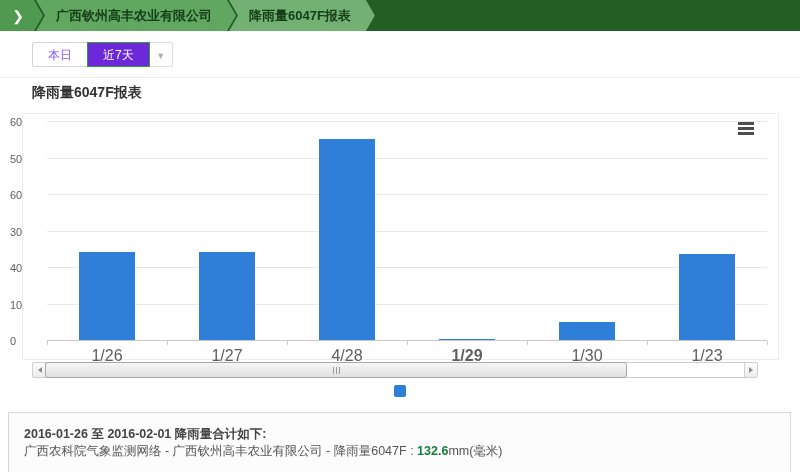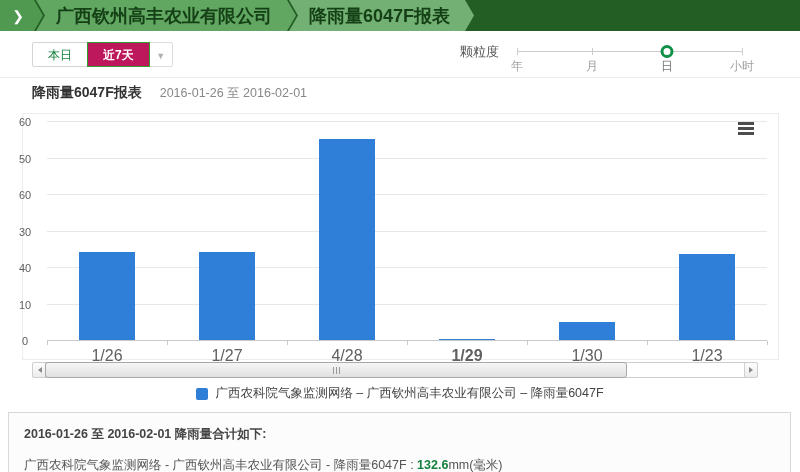--- a/index.html
+++ b/index.html
@@ -1,35 +1,35 @@
 <!DOCTYPE html>
 <html><head>
 <meta charset="utf-8">
 <style>
   html,body{margin:0;padding:0;background:#fff;}
   .app{position:relative;width:800px;height:472px;background:#fff;overflow:hidden;
        font-family:"Liberation Sans","DejaVu Sans",sans-serif;}
 
   
   .topbar{position:absolute;top:0;left:0;width:800px;height:31px;background:#235e24;display:flex;}
-  .crumb{height:31px;display:flex;align-items:center;font-size:18px;font-weight:bold;color:#154016;cursor:pointer;}
+  .crumb{height:31px;display:flex;align-items:center;font-size:13px;font-weight:bold;color:#154016;cursor:pointer;}
   .crumb-home{width:36px;background:#4f9a50;justify-content:center;color:#fff;font-size:14px;padding-right:7px;
       clip-path:polygon(0 0,calc(100% - 9px) 0,100% 50%,calc(100% - 9px) 100%,0 100%);}
   .crumb-seg{margin-left:-7px;padding:0 24px 0 20px;
       clip-path:polygon(0 0,calc(100% - 9px) 0,100% 50%,calc(100% - 9px) 100%,0 100%,9px 50%);}
   .crumb-1{background:#61a762;}
   .crumb-2{background:#72b173;}
 
   
   .toolbar{position:absolute;top:31px;left:0;width:800px;height:46px;border-bottom:1px solid #ededed;background:#fff;}
   .btn-group{position:absolute;left:32px;top:11px;display:flex;}
-  .range-btn{height:25px;line-height:25px;padding:0 15px;font-size:12px;color:#15803d;background:#fff;
+  .range-btn{height:25px;line-height:25px;padding:0 15px;font-size:12px;color:#8b5cf6;background:#fff;
       border:1px solid #d4d4d4;margin-left:-1px;cursor:pointer;white-space:nowrap;}
   .range-btn:first-child{margin-left:0;border-radius:2px 0 0 2px;}
-  .range-btn.active{background:#be185d;border-color:#2f9d2f;color:#fff;font-weight:bold;position:relative;z-index:1;}
+  .range-btn.active{background:#6d28d9;border-color:#2f9d2f;color:#fff;font-weight:normal;position:relative;z-index:1;}
   .caret-btn{width:24px;height:25px;line-height:25px;border:1px solid #ddd;margin-left:-1px;background:#fff;
       color:#b0b0b0;font-size:9px;text-align:center;cursor:pointer;border-radius:0 2px 2px 0;}
 
   .gran{position:absolute;left:460px;top:9px;display:flex;}
   .gran-label{font-size:13px;color:#555;margin-right:18px;padding-top:3px;white-space:nowrap;}
   .gran-slider{position:relative;width:225px;height:36px;cursor:pointer;}
   .gran-line{position:absolute;left:0;right:0;top:11px;height:1px;background:#ccc;}
   .gtick{position:absolute;top:8px;width:1px;height:7px;background:#ccc;}
   .gtick-label{position:absolute;top:18px;transform:translateX(-50%);font-size:12px;color:#a0a0a0;white-space:nowrap;cursor:pointer;}
   .gtick-label.sel{color:#777;}
@@ -42,21 +42,21 @@
   .report-dates{margin-left:18px;font-size:12.5px;color:#888;}
 
   
   .chart-box{position:absolute;left:22px;top:113px;width:755px;height:245px;border:1px solid #ececec;background:#fff;}
   .hamburger{position:absolute;top:8px;right:24px;width:16px;height:13px;display:flex;flex-direction:column;
       justify-content:space-between;cursor:pointer;}
   .hamburger span{height:3px;background:#4d4d4d;}
   .plot{position:absolute;left:24px;top:8px;width:720px;height:219px;}
   .gridline{position:absolute;left:0;right:0;height:1px;background:#e7e7e7;}
   .baseline{position:absolute;left:0;right:0;bottom:0;height:1px;background:#c9c9c9;}
-  .ylabel{position:absolute;right:calc(100% + 7px);width:30px;text-align:center;font-size:11px;color:#606060;}
+  .ylabel{position:absolute;right:calc(100% + 7px);width:30px;text-align:left;font-size:11px;color:#606060;}
   .bar{position:absolute;bottom:1px;width:56px;background:#2f7ed8;}
   .xtick{position:absolute;top:100%;width:1px;height:4px;background:#c9c9c9;}
   .xlabel{position:absolute;top:calc(100% + 6px);width:120px;text-align:center;font-size:16px;color:#606060;}
 
   
   .scrollbar{position:absolute;left:32px;top:362px;width:726px;height:16px;}
   .sb-track{position:absolute;left:0;top:0;width:724px;height:14px;border:1px solid #cfcfcf;border-radius:3px;background:#fff;}
   .sb-btn{position:absolute;top:0;width:12px;height:14px;border:1px solid #cfcfcf;border-radius:2px;
       background:linear-gradient(#fdfdfd,#ececec);display:flex;align-items:center;justify-content:center;cursor:pointer;}
   .sb-btn.left{left:0;}
@@ -68,21 +68,21 @@
   .sb-grip{width:1px;height:7px;background:#999;}
 
   
   .legend{position:absolute;top:385px;left:0;width:800px;display:flex;justify-content:center;align-items:center;gap:7px;cursor:pointer;}
   .swatch{width:12px;height:12px;background:#2f7ed8;border-radius:2px;}
   .legend-text{font-size:12.5px;color:#444;}
 
   
   .summary{position:absolute;left:8px;top:412px;width:783px;height:80px;border:1px solid #d8d8d8;background:#fcfcfc;
       padding:13px 15px;box-sizing:border-box;}
-  .summary-heading{font-size:12.5px;font-weight:bold;color:#444;margin-bottom:14px;}
+  .summary-heading{font-size:12.5px;font-weight:bold;color:#444;}
   .summary-line{font-size:12.5px;color:#555;}
   .summary-line b{color:#15803d;}
 </style>
 </head>
 <body>
 
 <div class="app">
 
   <header class="topbar">
     <div class="crumb crumb-home">
@@ -97,40 +97,24 @@
   </header>
 
   <div class="toolbar">
     <div class="btn-group">
       <button class="range-btn">本日</button>
       <button class="range-btn active">近7天</button>
       <button class="caret-btn">
         <span>▼</span>
       </button>
     </div>
-    <div class="gran">
-      <span class="gran-label">颗粒度</span>
-      <div class="gran-slider">
-        <div class="gran-line"></div>
-        <div class="gtick" style="left: 0%;"></div>
-          <div class="gtick-label" style="left: 0%;">年</div>
-          <div class="gtick" style="left: 33.3333%;"></div>
-          <div class="gtick-label" style="left: 33.3333%;">月</div>
-          <div class="gtick" style="left: 66.6667%;"></div>
-          <div class="gtick-label sel" style="left: 66.6667%;">日</div>
-          <div class="gtick" style="left: 100%;"></div>
-          <div class="gtick-label" style="left: 100%;">小时</div>
-          <div class="gran-handle" style="left: 66.6667%;"></div>
-      </div>
-    </div>
   </div>
 
   <div class="report-head">
     <span class="report-title">降雨量6047F报表</span>
-    <span class="report-dates">2016-01-26 至 2016-02-01</span>
   </div>
 
   <div class="chart-box">
     <div class="hamburger">
       <span></span>
       <span></span>
       <span></span>
     </div>
     <div class="plot">
         <div class="ylabel" style="bottom: calc(0% - 6px);">0</div>
@@ -179,21 +163,20 @@
       <span class="sb-grip"></span>
       <span class="sb-grip"></span>
     </div>
     <div class="sb-btn right">
       <span class="tri-r"></span>
     </div>
   </div>
 
   <div class="legend">
     <span class="swatch"></span>
-    <span class="legend-text">广西农科院气象监测网络 – 广西钦州高丰农业有限公司 – 降雨量6047F</span>
   </div>
 
   <div class="summary">
     <div class="summary-heading">2016-01-26 至 2016-02-01 降雨量合计如下:</div>
     <div class="summary-line"><span>广西农科院气象监测网络 - 广西钦州高丰农业有限公司 - 降雨量6047F : </span><b>132.6</b><span>mm(毫米)</span></div>
   </div>
 
 </div>
 
 </body></html>

